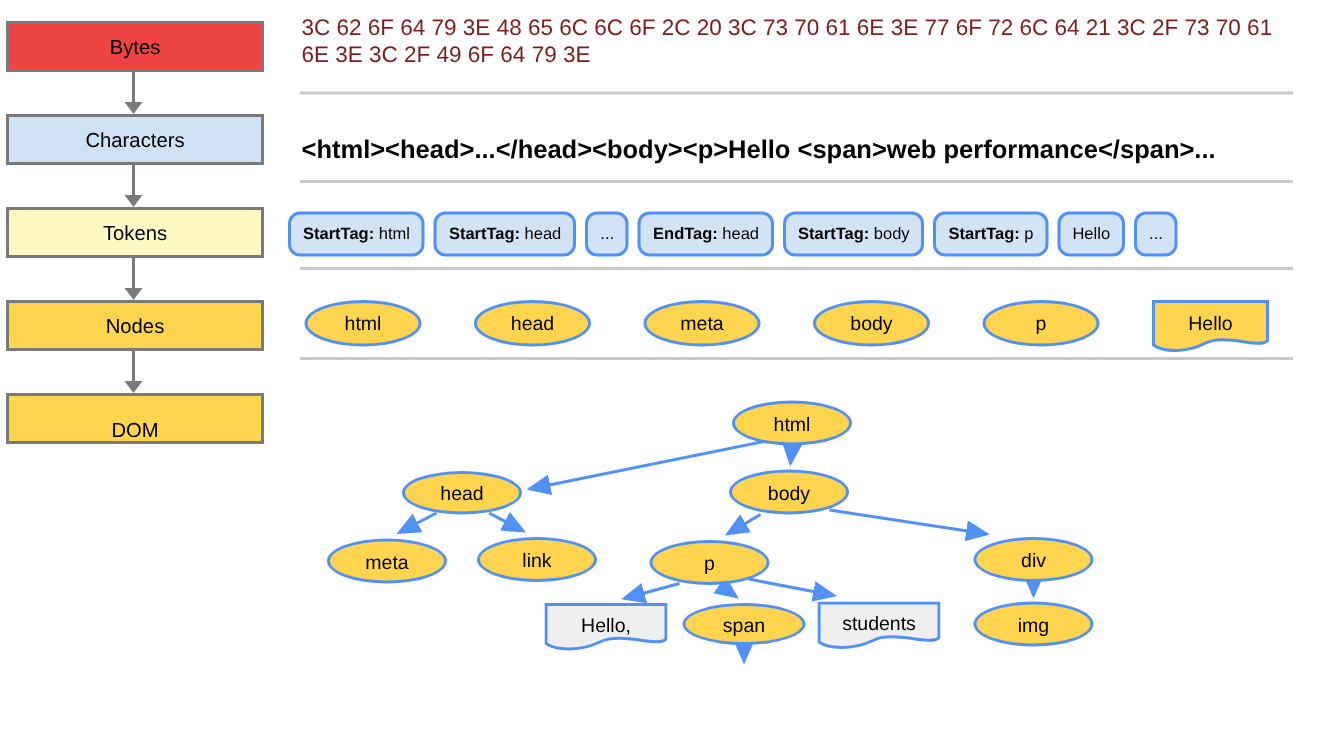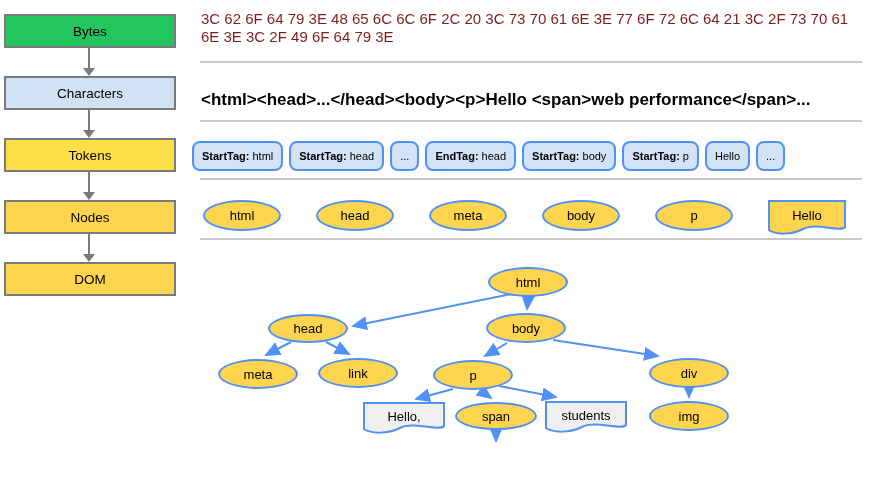--- a/index.html
+++ b/index.html
@@ -44,49 +44,49 @@
   .dom-tree{position:absolute;left:0;top:0;width:878px;height:497px;}
   .tree-node{position:absolute;}
   .edges{position:absolute;left:0;top:0;}
   .edges line{stroke:#5191f5;stroke-width:2;}
 </style>
 </head>
 <body>
 
 <div class="canvas">
   <div class="pipeline">
-      <div class="stage-box" style="background: #22c55e;">
+      <div class="stage-box" style="background: #ef4444;">
         <span class="stage-label">Bytes</span>
       </div>
       <div class="connector">
         <div class="connector-line"></div>
         <div class="connector-head"></div>
       </div>
       <div class="stage-box" style="background: rgb(207, 226, 243);">
         <span class="stage-label">Characters</span>
       </div>
       <div class="connector">
         <div class="connector-line"></div>
         <div class="connector-head"></div>
       </div>
-      <div class="stage-box" style="background: #fde047;">
+      <div class="stage-box" style="background: #fef9c3;">
         <span class="stage-label">Tokens</span>
       </div>
       <div class="connector">
         <div class="connector-line"></div>
         <div class="connector-head"></div>
       </div>
       <div class="stage-box" style="background: rgb(255, 212, 79);">
         <span class="stage-label">Nodes</span>
       </div>
       <div class="connector">
         <div class="connector-line"></div>
         <div class="connector-head"></div>
       </div>
-      <div class="stage-box" style="background: rgb(255, 212, 79);">
+      <div class="stage-box" style="background: rgb(255, 212, 79); align-items: flex-end;">
         <span class="stage-label">DOM</span>
       </div>
     </div>
 
   <div class="divider" style="top:61px"></div>
   <div class="divider" style="top:120px"></div>
   <div class="divider" style="top:178px"></div>
   <div class="divider" style="top:238px"></div>
 
   <div class="bytes-text">

